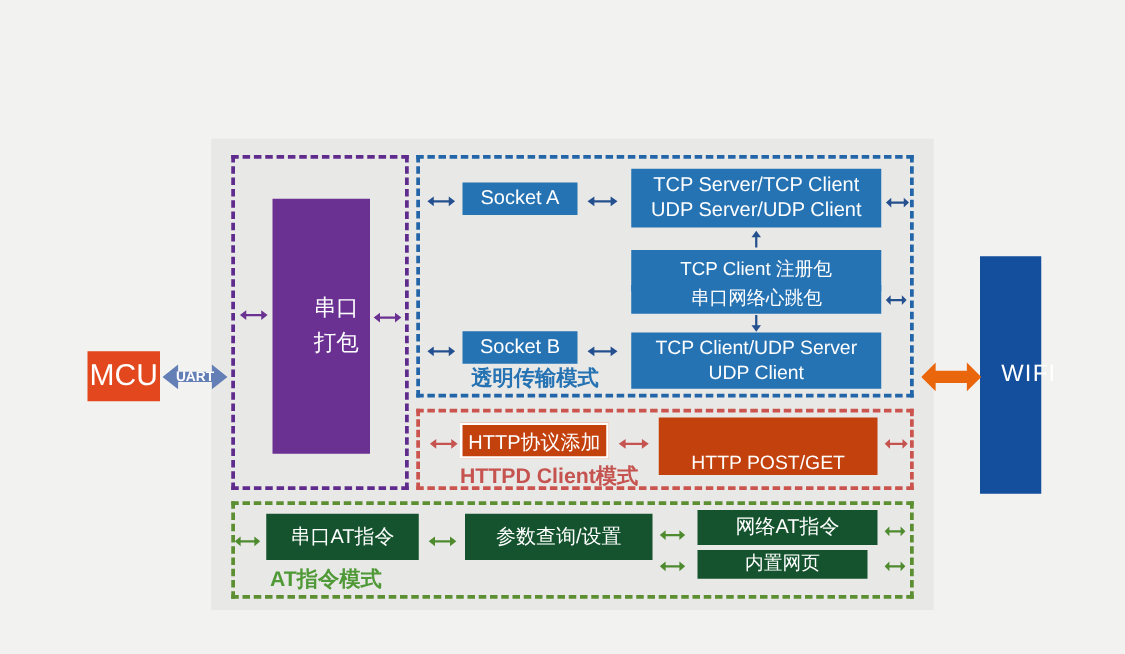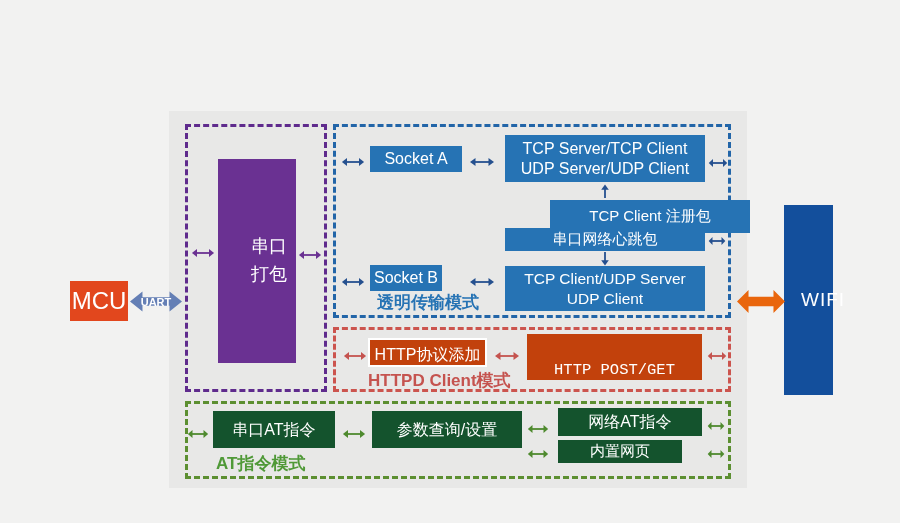--- a/index.html
+++ b/index.html
@@ -67,29 +67,29 @@
       </svg></span>
   <span class="arr arr-h" style="left:298px;top:246px;width:24px;height:10px;color:#6A3192;"><svg viewBox="0 0 26 10" width="100%" height="100%" preserveAspectRatio="none">
         <path d="M5 5H21" stroke="currentColor" stroke-width="1.8" fill="none"></path>
         <path d="M6.5 1.1 1 5l5.5 3.9z" fill="currentColor"></path>
         <path d="M19.5 1.1 25 5l-5.5 3.9z" fill="currentColor"></path>
       </svg></span>
 
   <div class="bx blue" style="left:370px;top:146px;width:92px;height:26px;font-size:16px;">
     <span>Socket A</span>
   </div>
-  <div class="bx blue" style="left:370px;top:265px;width:72px;height:26px;font-size:16px;">
+  <div class="bx blue" style="left:370px;top:265px;width:92px;height:26px;font-size:16px;">
     <span>Socket B</span>
   </div>
 
   <div class="bx blue" style="left:505px;top:135px;width:200px;height:47px;font-size:16px;">
     <span>TCP Server/TCP Client</span>
     <span>UDP Server/UDP Client</span>
   </div>
-  <div class="bx blue" style="left:505px;top:200px;width:200px;height:33px;font-size:15px;margin-left:45px;">
+  <div class="bx blue" style="left:505px;top:200px;width:200px;height:33px;font-size:15px;">
     <span>TCP Client 注册包</span>
   </div>
   <div class="bx blue" style="left:505px;top:228px;width:200px;height:23px;font-size:15px;">
     <span>串口网络心跳包</span>
   </div>
   <div class="bx blue" style="left:505px;top:266px;width:200px;height:45px;font-size:15.5px;">
     <span>TCP Client/UDP Server</span>
     <span>UDP Client</span>
   </div>
 
@@ -130,21 +130,21 @@
         <path d="M5 5H21" stroke="currentColor" stroke-width="1.8" fill="none"></path>
         <path d="M6.5 1.1 1 5l5.5 3.9z" fill="currentColor"></path>
         <path d="M19.5 1.1 25 5l-5.5 3.9z" fill="currentColor"></path>
       </svg></span>
 
   <div class="mode-label lbl-blue" style="left:377px;top:291px;">透明传输模式</div>
 
   <div class="bx red" style="left:368px;top:338px;width:119px;height:29px;font-size:16px;border:2px solid #fff;">
     <span>HTTP协议添加</span>
   </div>
-  <div class="bx red" style="left:527px;top:334px;width:175px;height:46px;font-size:15.5px;font-family:Liberation Mono, monospace;">
+  <div class="bx red" style="left:527px;top:334px;width:175px;height:46px;font-size:15.5px;">
     <span>HTTP POST/GET</span>
   </div>
   <span class="arr arr-h" style="left:343px;top:347px;width:24px;height:10px;color:#C5534F;"><svg viewBox="0 0 26 10" width="100%" height="100%" preserveAspectRatio="none">
         <path d="M5 5H21" stroke="currentColor" stroke-width="1.8" fill="none"></path>
         <path d="M6.5 1.1 1 5l5.5 3.9z" fill="currentColor"></path>
         <path d="M19.5 1.1 25 5l-5.5 3.9z" fill="currentColor"></path>
       </svg></span>
   <span class="arr arr-h" style="left:494px;top:347px;width:26px;height:10px;color:#C5534F;"><svg viewBox="0 0 26 10" width="100%" height="100%" preserveAspectRatio="none">
         <path d="M5 5H21" stroke="currentColor" stroke-width="1.8" fill="none"></path>
         <path d="M6.5 1.1 1 5l5.5 3.9z" fill="currentColor"></path>
@@ -159,21 +159,21 @@
 
   <div class="bx green" style="left:213px;top:411px;width:122px;height:37px;font-size:16px;">
     <span>串口AT指令</span>
   </div>
   <div class="bx green" style="left:372px;top:411px;width:150px;height:37px;font-size:16px;">
     <span>参数查询/设置</span>
   </div>
   <div class="bx green" style="left:558px;top:408px;width:144px;height:28px;font-size:16px;">
     <span>网络AT指令</span>
   </div>
-  <div class="bx green" style="left:558px;top:440px;width:124px;height:23px;font-size:15px;">
+  <div class="bx green" style="left:558px;top:440px;width:136px;height:23px;font-size:15px;">
     <span>内置网页</span>
   </div>
 
   <span class="arr arr-h" style="left:187px;top:425px;width:22px;height:10px;color:#4E8A2E;"><svg viewBox="0 0 26 10" width="100%" height="100%" preserveAspectRatio="none">
         <path d="M5 5H21" stroke="currentColor" stroke-width="1.8" fill="none"></path>
         <path d="M6.5 1.1 1 5l5.5 3.9z" fill="currentColor"></path>
         <path d="M19.5 1.1 25 5l-5.5 3.9z" fill="currentColor"></path>
       </svg></span>
   <span class="arr arr-h" style="left:342px;top:425px;width:24px;height:10px;color:#4E8A2E;"><svg viewBox="0 0 26 10" width="100%" height="100%" preserveAspectRatio="none">
         <path d="M5 5H21" stroke="currentColor" stroke-width="1.8" fill="none"></path>

